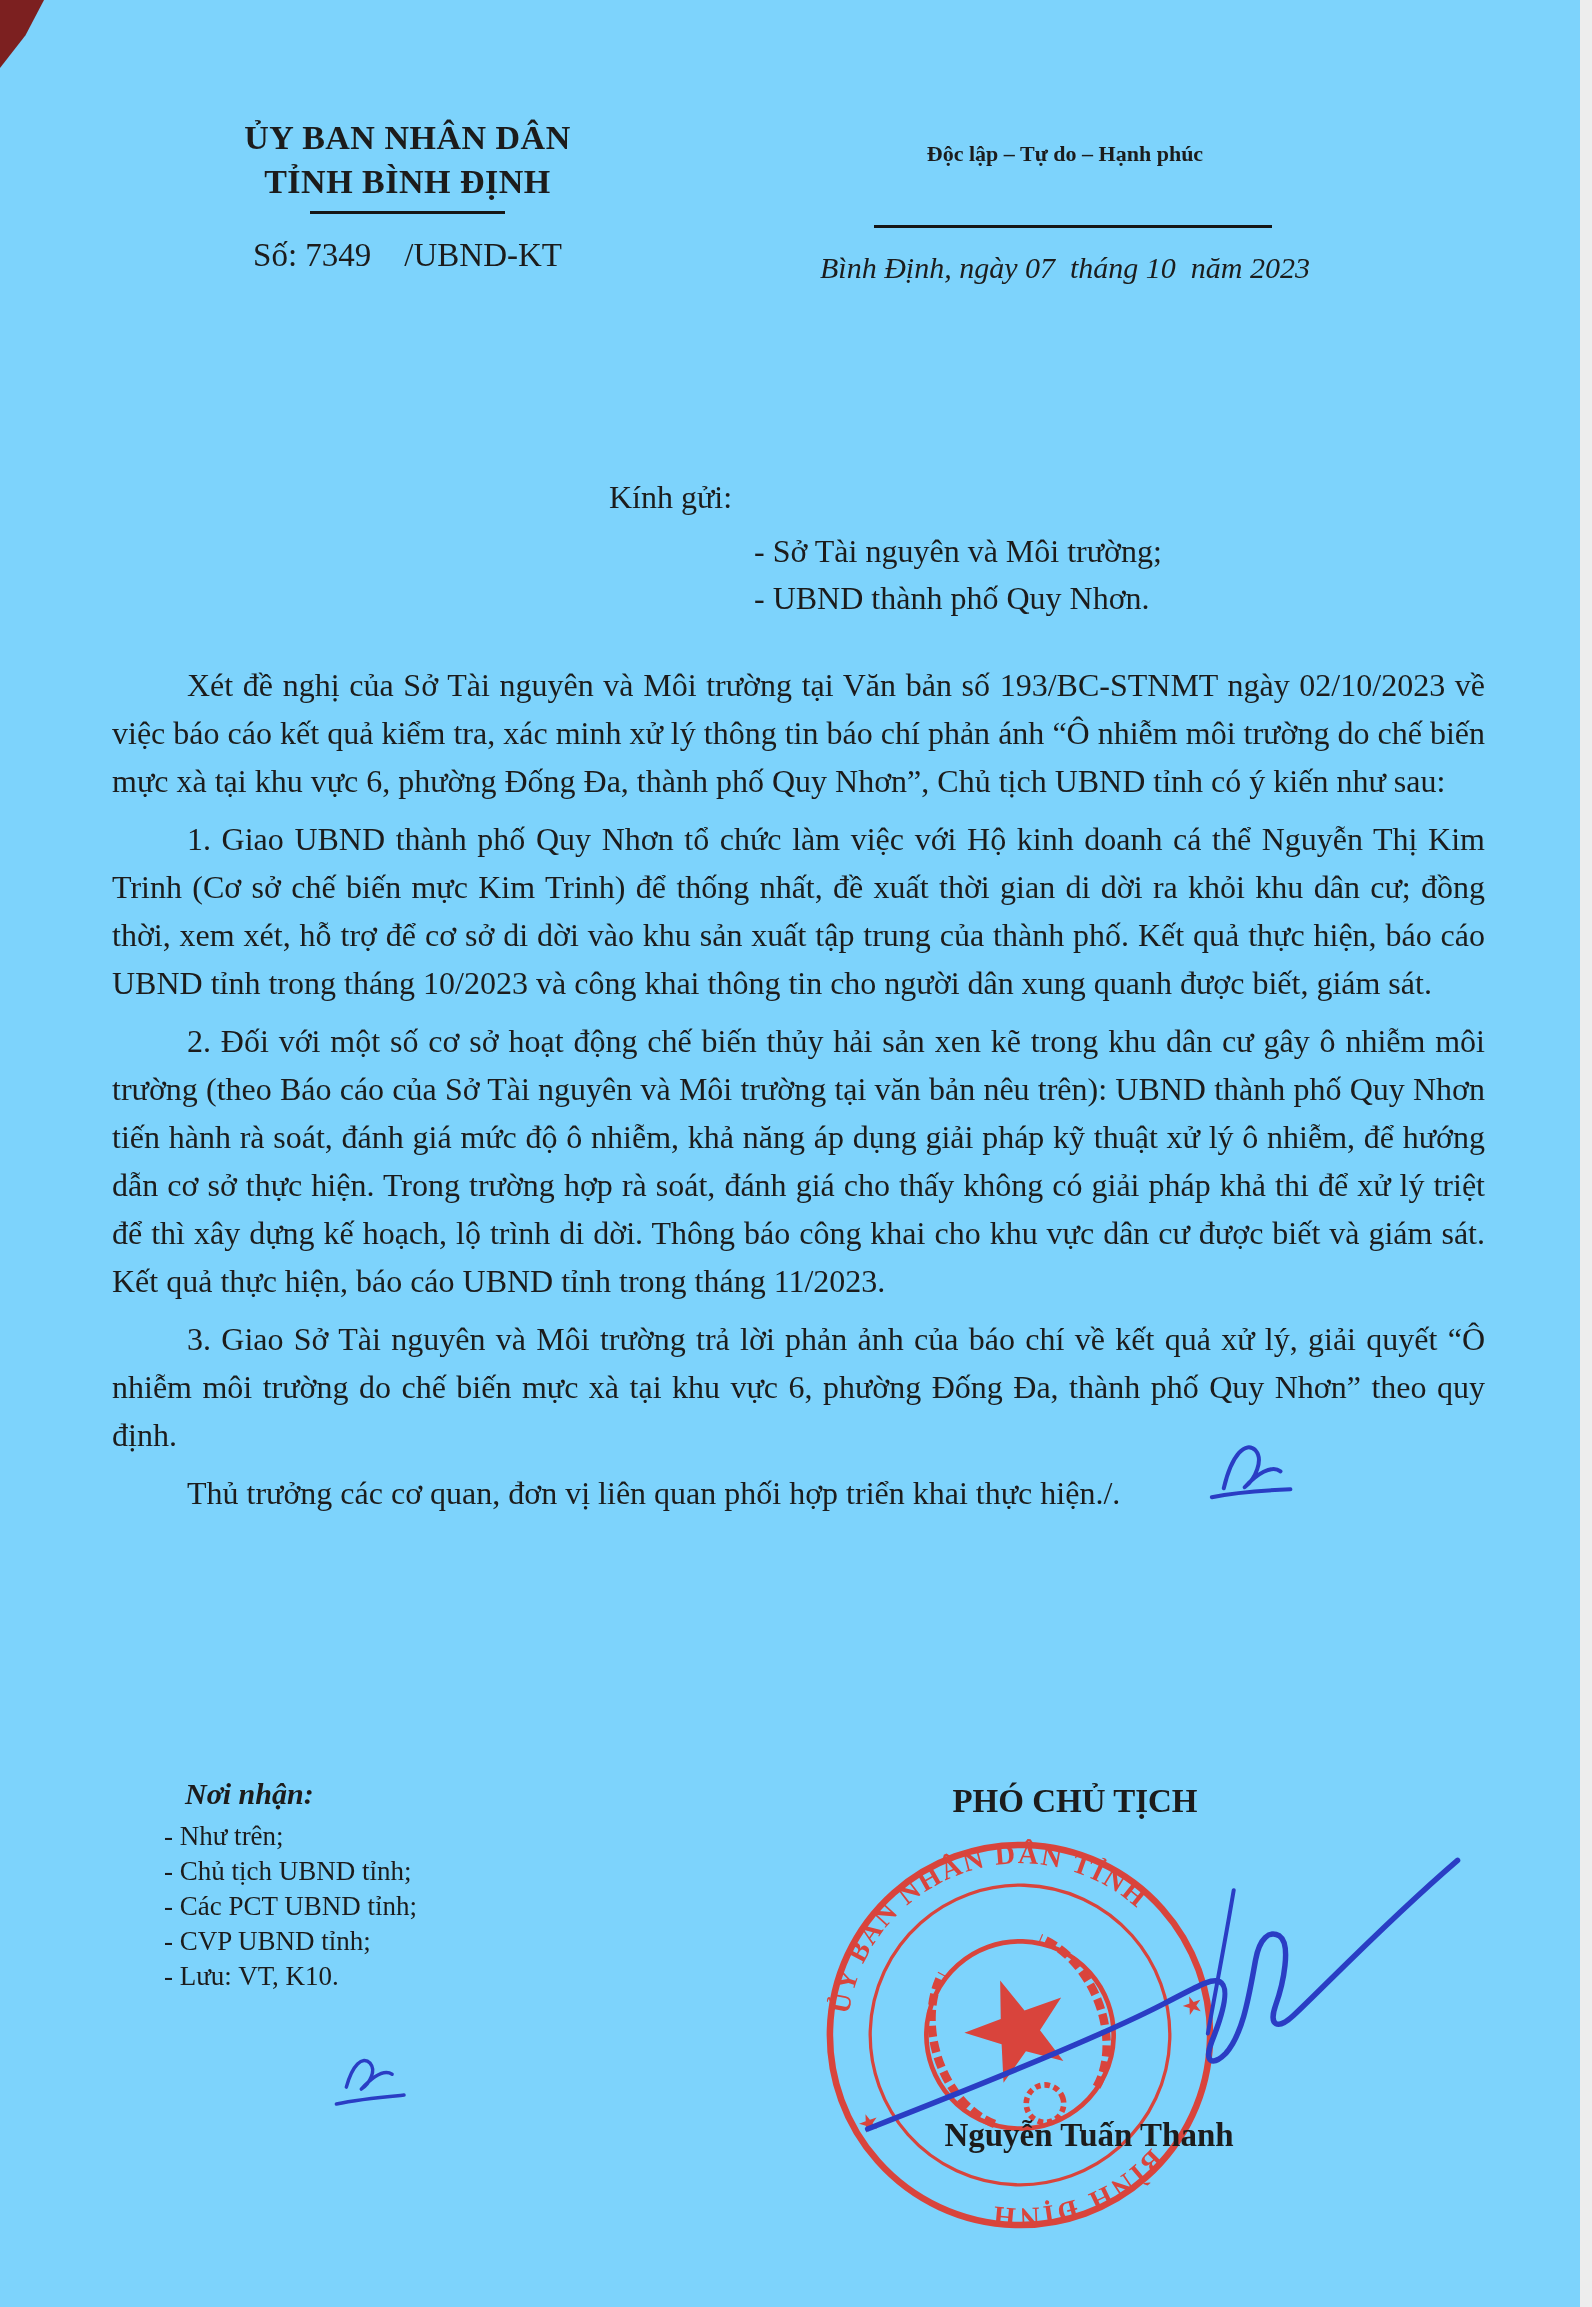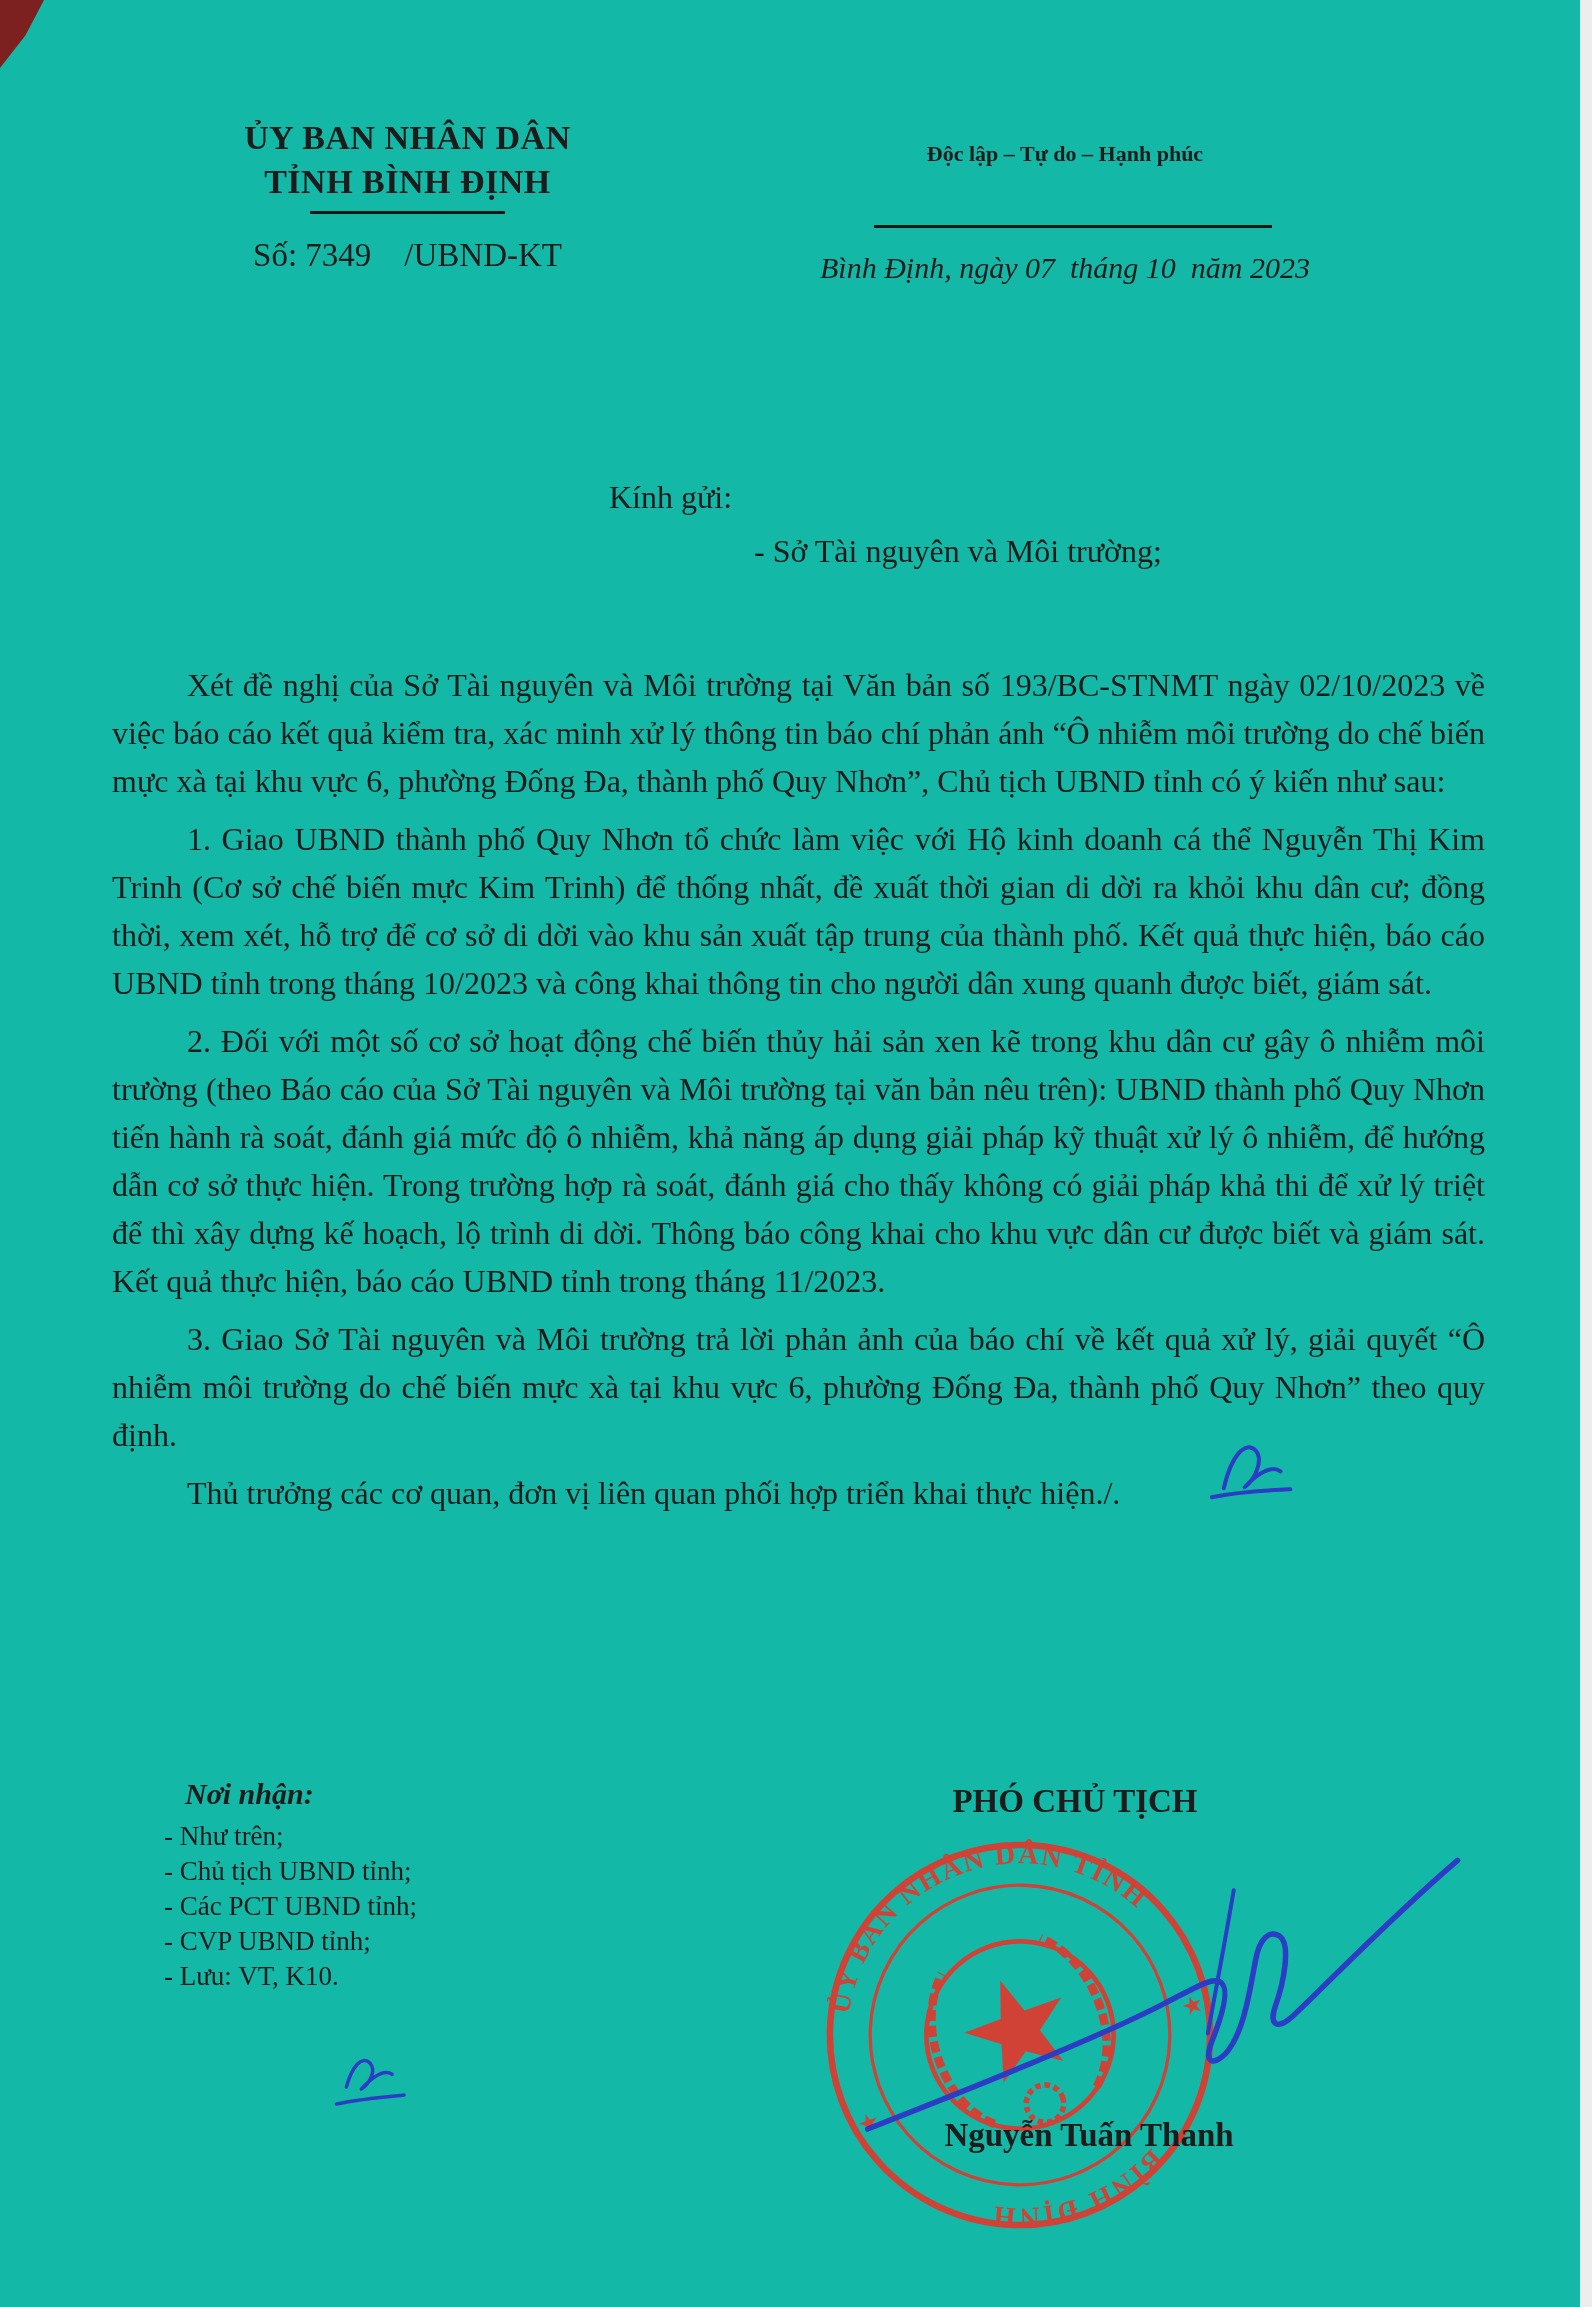--- a/index.html
+++ b/index.html
@@ -1,19 +1,19 @@
 <!DOCTYPE html>
 <html><head>
 <meta charset="utf-8">
 <style>
   html,body{margin:0;padding:0;background:#9a9a9a;}
   .page{
     position:relative;
     width:1592px;height:2307px;
-    background:#14b8a6;
+    background:#7dd3fc;
     font-family:"Liberation Serif","DejaVu Serif",serif;
     color:#1c1c1c;
     overflow:hidden;
     margin:0 auto;
   }
   .edge-strip{position:absolute;right:0;top:0;width:12px;height:100%;background:#ededed;}
   .corner-mark{
     position:absolute;left:0;top:0;width:44px;height:68px;
     background:#7c2020;
     clip-path:polygon(0 0,100% 0,58% 52%,0 100%);
@@ -73,20 +73,21 @@
 
   <div class="abs nat-block ctr">
     <div class="nat-l2">Độc lập – Tự do – Hạnh phúc</div>
   </div>
   <div class="abs motto-underline"></div>
   <div class="abs dateline ctr pre">Bình Định, ngày 07  tháng 10  năm 2023</div>
 
   <div class="abs salutation">Kính gửi:</div>
   <div class="abs recipients">
     <div>- Sở Tài nguyên và Môi trường;</div>
+    <div>- UBND thành phố Quy Nhơn.</div>
   </div>
 
   <div class="abs body-text">
     <p>Xét đề nghị của Sở Tài nguyên và Môi trường tại Văn bản số 193/BC-STNMT ngày 02/10/2023 về việc báo cáo kết quả kiểm tra, xác minh xử lý thông tin báo chí phản ánh “Ô nhiễm môi trường do chế biến mực xà tại khu vực 6, phường Đống Đa, thành phố Quy Nhơn”, Chủ tịch UBND tỉnh có ý kiến như sau:</p>
     <p>1. Giao UBND thành phố Quy Nhơn tổ chức làm việc với Hộ kinh doanh cá thể Nguyễn Thị Kim Trinh (Cơ sở chế biến mực Kim Trinh) để thống nhất, đề xuất thời gian di dời ra khỏi khu dân cư; đồng thời, xem xét, hỗ trợ để cơ sở di dời vào khu sản xuất tập trung của thành phố. Kết quả thực hiện, báo cáo UBND tỉnh trong tháng 10/2023 và công khai thông tin cho người dân xung quanh được biết, giám sát.</p>
     <p>2. Đối với một số cơ sở hoạt động chế biến thủy hải sản xen kẽ trong khu dân cư gây ô nhiễm môi trường (theo Báo cáo của Sở Tài nguyên và Môi trường tại văn bản nêu trên): UBND thành phố Quy Nhơn tiến hành rà soát, đánh giá mức độ ô nhiễm, khả năng áp dụng giải pháp kỹ thuật xử lý ô nhiễm, để hướng dẫn cơ sở thực hiện. Trong trường hợp rà soát, đánh giá cho thấy không có giải pháp khả thi để xử lý triệt để thì xây dựng kế hoạch, lộ trình di dời. Thông báo công khai cho khu vực dân cư được biết và giám sát. Kết quả thực hiện, báo cáo UBND tỉnh trong tháng 11/2023.</p>
     <p>3. Giao Sở Tài nguyên và Môi trường trả lời phản ảnh của báo chí về kết quả xử lý, giải quyết “Ô nhiễm môi trường do chế biến mực xà tại khu vực 6, phường Đống Đa, thành phố Quy Nhơn” theo quy định.</p>
     <p>Thủ trưởng các cơ quan, đơn vị liên quan phối hợp triển khai thực hiện./.</p>
   </div>
 

